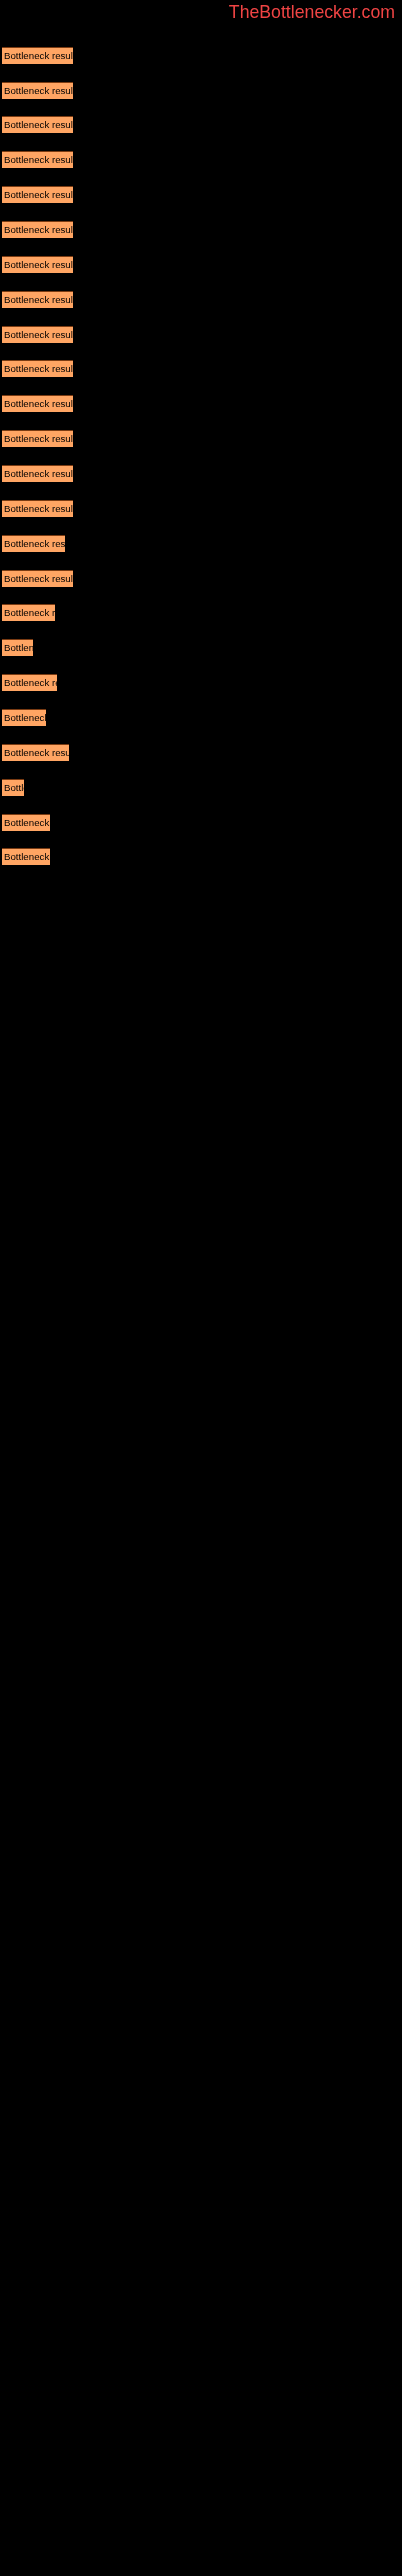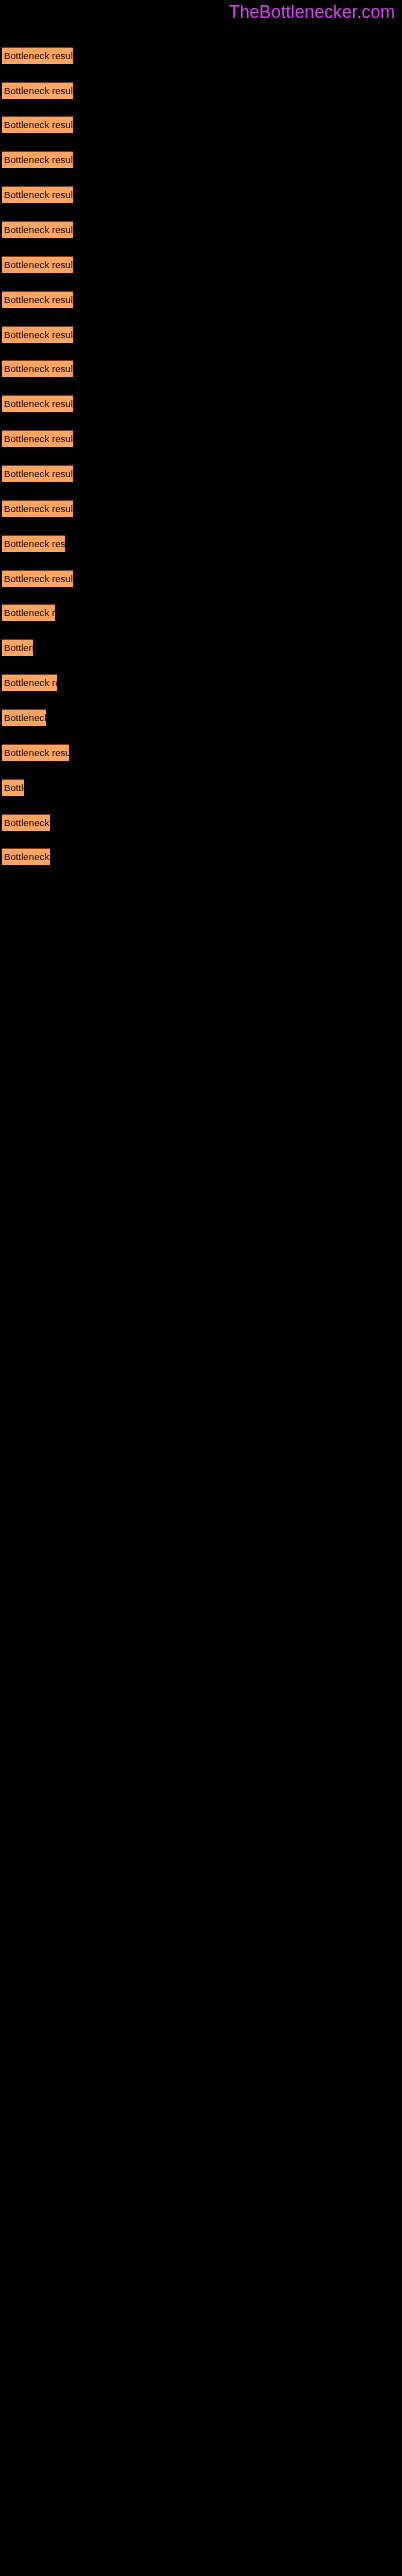--- a/index.html
+++ b/index.html
@@ -22,21 +22,21 @@
     width: 403px;
     height: 2576px;
     background: #000000;
   }
   #site-title {
     position: absolute;
     right: 8px;
     top: 2.4px;
     font-size: 17.7px;
     line-height: 21px;
-    color: #d946ef;
+    color: #ef4444;
     letter-spacing: 0px;
     white-space: nowrap;
     font-weight: 400;
   }
   #chart {
     position: absolute;
     left: 0;
     top: 0;
     width: 403px;
     height: 2576px;

